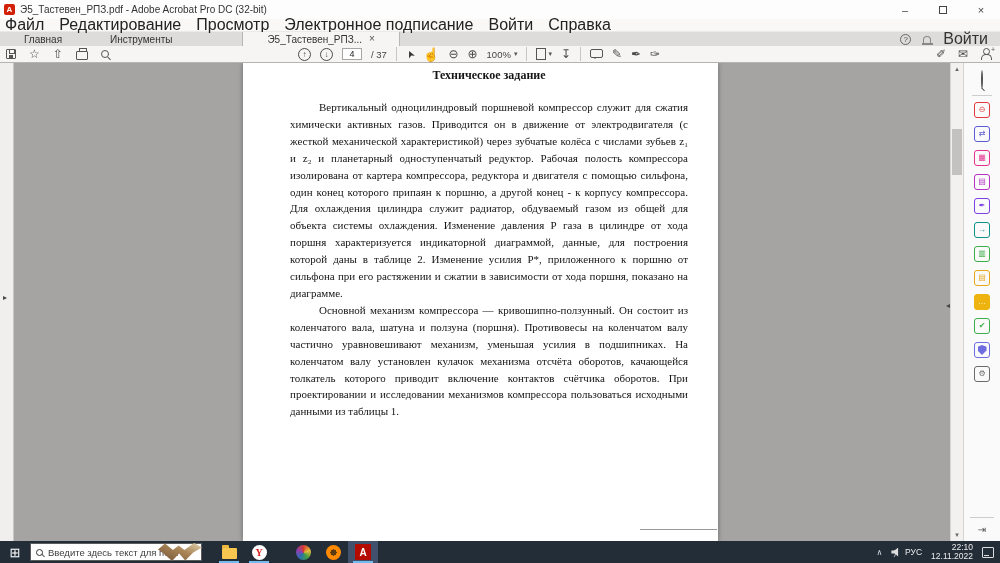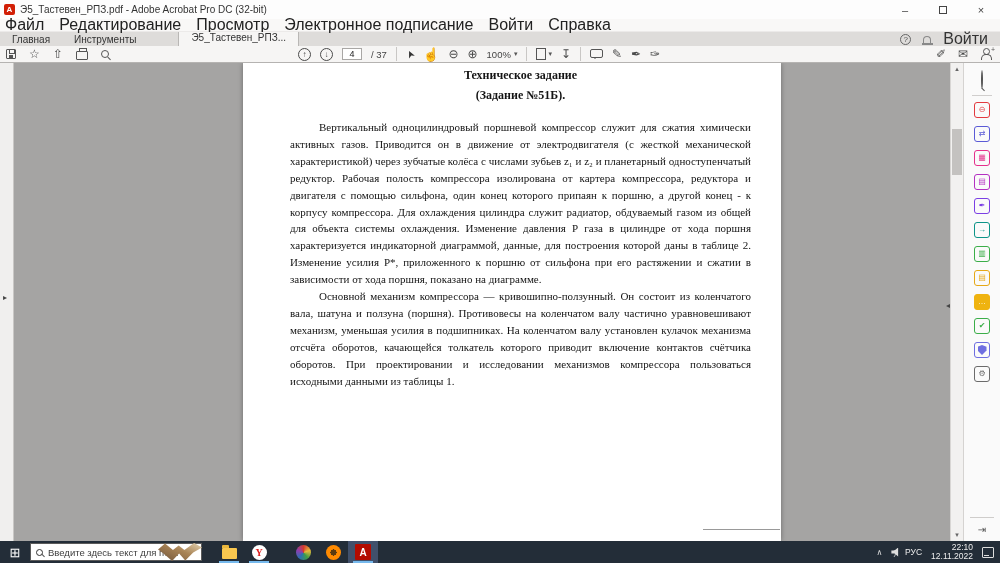--- a/index.html
+++ b/index.html
@@ -16,23 +16,23 @@
              font-size:11px; color:#444; }
   .maxbox { width:8px; height:8px; border:1px solid #444; }
 
   
   .menubar { height:13px; background:#f9f8f7; display:flex; align-items:center; gap:15px;
              padding-left:5px; border-bottom:1px solid #eceae9; }
   .menu-item { font-size:16px; color:#222; }
 
   
   .tabbar { height:14px; background:#dedcda; display:flex; align-items:stretch; }
-  .tab { font-size:10px; color:#333; display:flex; align-items:center; padding:0 12px; }
+  .tab { font-size:10px; color:#333; display:flex; align-items:center; padding:0 24px; }
   .tab.doc { background:#f6f5f4; border-left:1px solid #b9b7b5; border-right:1px solid #b9b7b5;
-             margin-left:30px; gap:7px;flex-direction:column; }
+             margin-left:46px; gap:7px; }
   .tab-close { font-size:10px; color:#555; line-height:10px; }
   .tab-right { margin-left:auto; display:flex; align-items:center; gap:12px; padding-right:12px; }
   .help-circ { width:11px; height:11px; border:1px solid #666; border-radius:50%; color:#555;
                font-size:8px; display:flex; align-items:center; justify-content:center; }
   .bell { width:8px; height:7px; border:1.2px solid #888; border-bottom:none; border-radius:5px 5px 0 0; position:relative; }
   .bell::after { content:""; position:absolute; left:-2px; bottom:-2px; width:11px; height:1.5px; background:#888; }
   .signin { font-size:16px; color:#333; }
 
   
   .toolbar { height:17px; background:#f6f5f4; border-bottom:1px solid #b5b3b1; position:relative; }
@@ -66,21 +66,21 @@
   .person::before { content:""; position:absolute; top:0; left:3px; width:5px; height:5px; border:1.3px solid #555; border-radius:50%; }
   .person::after { content:""; position:absolute; bottom:0; left:1px; width:9px; height:5px; border:1.3px solid #555;
                    border-bottom:none; border-radius:5px 5px 0 0; }
   .person .pplus { position:absolute; right:-3px; top:-2px; font-size:7px; color:#555; }
 
   
   .main { height:478px; display:flex; position:relative; }
   .navstrip { width:14px; background:#f0efee; border-right:1px solid #c9c7c5; position:relative; }
   .nav-arrow { position:absolute; top:230px; left:3px; font-size:8px; color:#444; }
   .docarea { flex:1; background:#a5a4a3; position:relative; overflow:hidden; }
-  .page { position:absolute; left:229px; top:0; width:538px; height:478px; background:#fff;
+  .page { position:absolute; left:229px; top:0; width:475px; height:478px; background:#fff;
           box-shadow:0 0 5px rgba(0,0,0,.35); }
   .page-inner { padding:2px 30px 0 47px; font-family:"Liberation Serif", serif; color:#141414; }
   .doc-h { font-size:12px; font-weight:bold; text-align:center; line-height:20px; }
   .doc-title { font-size:12px; font-weight:bold; text-align:center; line-height:20px; margin-top:20px; }
   .doc-p { font-size:11px; line-height:16.9px; text-align:justify; text-indent:29px; }
   .doc-p.first { margin-top:14px; }
   .footer-line { position:absolute; right:1px; top:466px; width:77px; height:1px; background:#999; }
   .panel-collapse { position:absolute; right:0; top:238px; font-size:8px; color:#444; }
 
   .scrollbar { width:13px; background:#f2f1f0; border-left:1px solid #d8d6d4; position:relative; }
@@ -224,21 +224,20 @@
 <div class="main">
 
   <div class="navstrip">
     <span class="nav-arrow">▸</span>
   </div>
 
   <div class="docarea">
     <div class="page">
       <div class="page-inner">
         <div class="doc-h">Техническое задание</div>
-        <div class="doc-h">(Задание №51Б).</div>
         <p class="doc-p first">Вертикальный одноцилиндровый поршневой компрессор служит для сжатия химически активных газов. Приводится он в движение от электродвигателя (с жесткой механической характеристикой) через зубчатые колёса с числами зубьев z₁ и z₂ и планетарный одноступенчатый редуктор. Рабочая полость компрессора изолирована от картера компрессора, редуктора и двигателя с помощью сильфона, один конец которого припаян к поршню, а другой конец - к корпусу компрессора. Для охлаждения цилиндра служит радиатор, обдуваемый газом из общей для объекта системы охлаждения. Изменение давления Р газа в цилиндре от хода поршня характеризуется индикаторной диаграммой, данные, для построения которой даны в таблице 2. Изменение усилия Р*, приложенного к поршню от сильфона при его растяжении и сжатии в зависимости от хода поршня, показано на диаграмме.</p>
         <p class="doc-p">Основной механизм компрессора — кривошипно-ползунный. Он состоит из коленчатого вала, шатуна и ползуна (поршня). Противовесы на коленчатом валу частично уравновешивают механизм, уменьшая усилия в подшипниках. На коленчатом валу установлен кулачок механизма отсчёта оборотов, качающейся толкатель которого приводит включение контактов счётчика оборотов. При проектировании и исследовании механизмов компрессора пользоваться исходными данными из таблицы 1.</p>
       </div>
       <div class="footer-line"></div>
     </div>
     <span class="panel-collapse">◂</span>
   </div>
 
   <div class="scrollbar">
     <span class="sb-arrow sb-up">▴</span>

